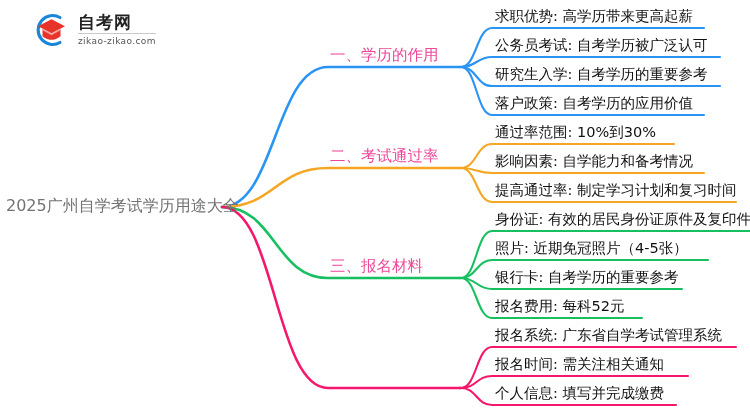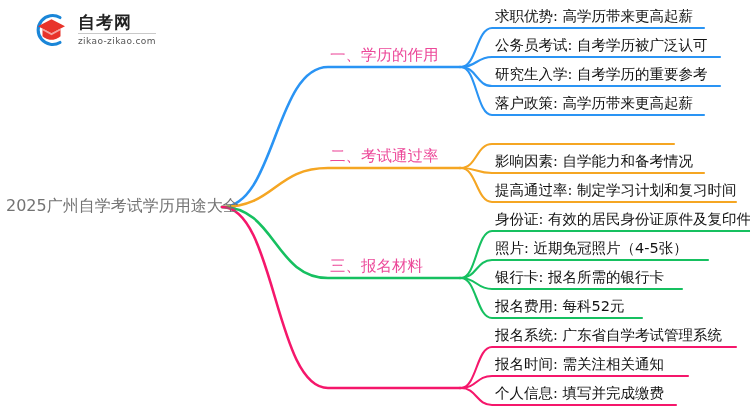--- a/index.html
+++ b/index.html
@@ -135,27 +135,28 @@
 
   <div class="node node-root">2025广州自学考试学历用途大全</div>
 
   <div class="node node-l1" style="left:330px; top:46px;">一、学历的作用</div>
   <div class="node node-l1" style="left:330px; top:147px;">二、考试通过率</div>
   <div class="node node-l1" style="left:330px; top:257px;">三、报名材料</div>
 
   <div class="node node-l2" style="left:495px; top:7px;">求职优势: 高学历带来更高起薪</div>
   <div class="node node-l2" style="left:495px; top:36px;">公务员考试: 自考学历被广泛认可</div>
   <div class="node node-l2" style="left:495px; top:65px;">研究生入学: 自考学历的重要参考</div>
-  <div class="node node-l2" style="left:495px; top:94px;">落户政策: 高学历带来更高起薪</div>
+  <div class="node node-l2" style="left:495px; top:94px;">落户政策: 自考学历的应用价值</div>
 
+  <div class="node node-l2" style="left:495px; top:123px;">通过率范围: 10%到30%</div>
   <div class="node node-l2" style="left:495px; top:152px;">影响因素: 自学能力和备考情况</div>
   <div class="node node-l2" style="left:495px; top:181px;">提高通过率: 制定学习计划和复习时间</div>
 
   <div class="node node-l2" style="left:495px; top:210px;">身份证: 有效的居民身份证原件及复印件</div>
   <div class="node node-l2" style="left:495px; top:239px;">照片: 近期免冠照片（4-5张）</div>
-  <div class="node node-l2" style="left:495px; top:268px;">银行卡: 报名所需的银行卡</div>
+  <div class="node node-l2" style="left:495px; top:268px;">银行卡: 自考学历的重要参考</div>
   <div class="node node-l2" style="left:495px; top:297px;">报名费用: 每科52元</div>
 
   <div class="node node-l2" style="left:495px; top:326px;">报名系统: 广东省自学考试管理系统</div>
   <div class="node node-l2" style="left:495px; top:355px;">报名时间: 需关注相关通知</div>
   <div class="node node-l2" style="left:495px; top:384px;">个人信息: 填写并完成缴费</div>
 
 </div>
 
 </body></html>

